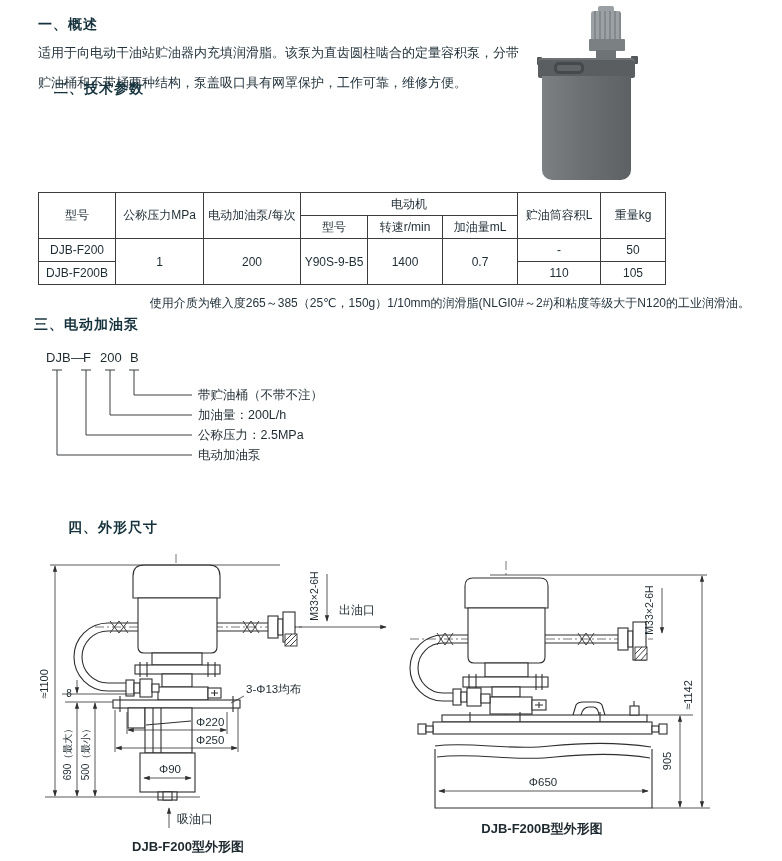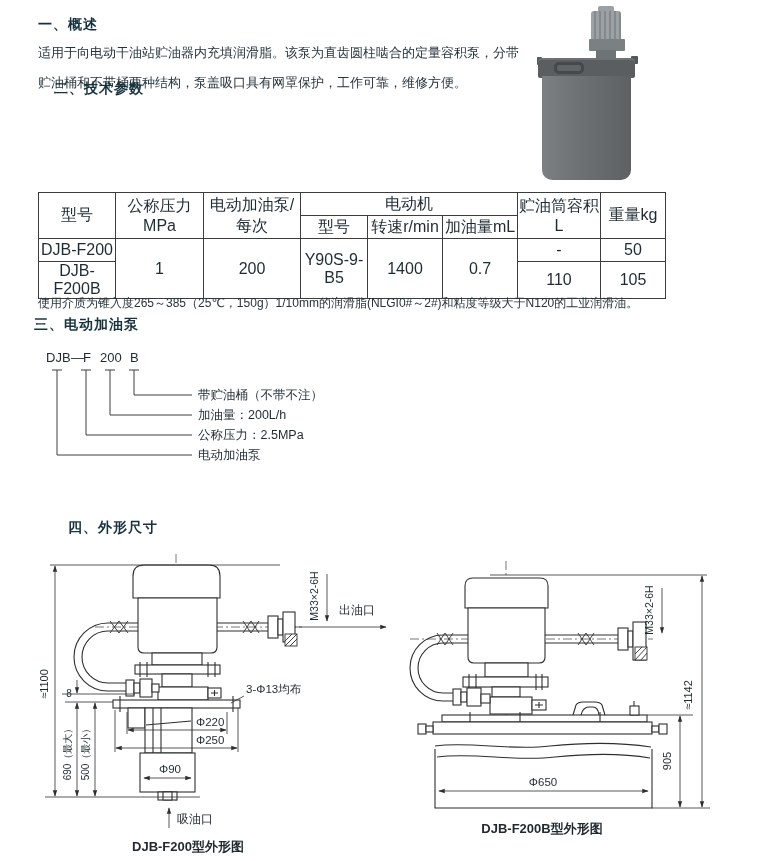--- a/index.html
+++ b/index.html
@@ -4,21 +4,21 @@
 <style>
   html,body{margin:0;padding:0;background:#fff;}
   .page{
     position:relative;width:782px;height:861px;background:#ffffff;overflow:hidden;
     font-family:"Liberation Sans","DejaVu Sans",sans-serif;color:#263239;
   }
   .abs{position:absolute;}
   .heading{font-size:14px;font-weight:bold;color:#16323c;letter-spacing:1px;}
   .body-text{font-size:13px;line-height:30px;color:#25343d;}
   .note-text{font-size:12px;color:#25343d;}
-  table.spec{border-collapse:collapse;table-layout:fixed;width:627px;font-size:16px;color:#1d2b33;}
+  table.spec{border-collapse:collapse;table-layout:fixed;width:627px;font-size:12px;color:#1d2b33;}
   table.spec td{border:1px solid #3c3c3c;text-align:center;vertical-align:middle;padding:0;height:22px;}
   svg{display:block;}
   svg text{font-family:"Liberation Sans","DejaVu Sans",sans-serif;fill:#1f2a30;}
   .cap-text{font-weight:bold;}
   
   .photo{width:100px;height:178px;}
   .ph-motor-cap{position:absolute;left:60px;top:0;width:16px;height:7px;background:#9aa0a3;border-radius:2px;}
   .ph-motor-body{position:absolute;left:53px;top:5px;width:30px;height:32px;border-radius:3px;
      background:repeating-linear-gradient(90deg,#9ba1a4 0 3px,#84898c 3px 5px);}
   .ph-motor-base{position:absolute;left:51px;top:33px;width:36px;height:12px;background:#7b8083;border-radius:1px;}
@@ -89,21 +89,21 @@
       <td>50</td>
     </tr>
     <tr>
       <td>DJB-F200B</td>
       <td>110</td>
       <td>105</td>
     </tr>
   </tbody>
     </table>
 
-  <div class="abs note-text" style="left:38px;top:295px;width:712px;">使用介质为锥入度265～385（25℃，150g）1/10mm的润滑脂(NLGI0#～2#)和粘度等级大于N120的工业润滑油。</div>
+  <div class="abs note-text" style="left:38px;top:295px;width:712px;text-align:right;">使用介质为锥入度265～385（25℃，150g）1/10mm的润滑脂(NLGI0#～2#)和粘度等级大于N120的工业润滑油。</div>
 
   <div class="abs heading" style="left:34px;top:316px;">三、电动加油泵</div>
 
   <svg class="abs" style="left:40px;top:346px;" width="330" height="122" viewBox="0 0 330 122">
     <g stroke="#3a3f43" stroke-width="1" fill="none">
       <path d="M12,24 H22 M17,24 V109 H152"></path>
       <path d="M41,24 H51 M46,24 V89 H152"></path>
       <path d="M65,24 H75 M70,24 V69 H152"></path>
       <path d="M89,24 H99 M94,24 V49 H152"></path>
     </g>

